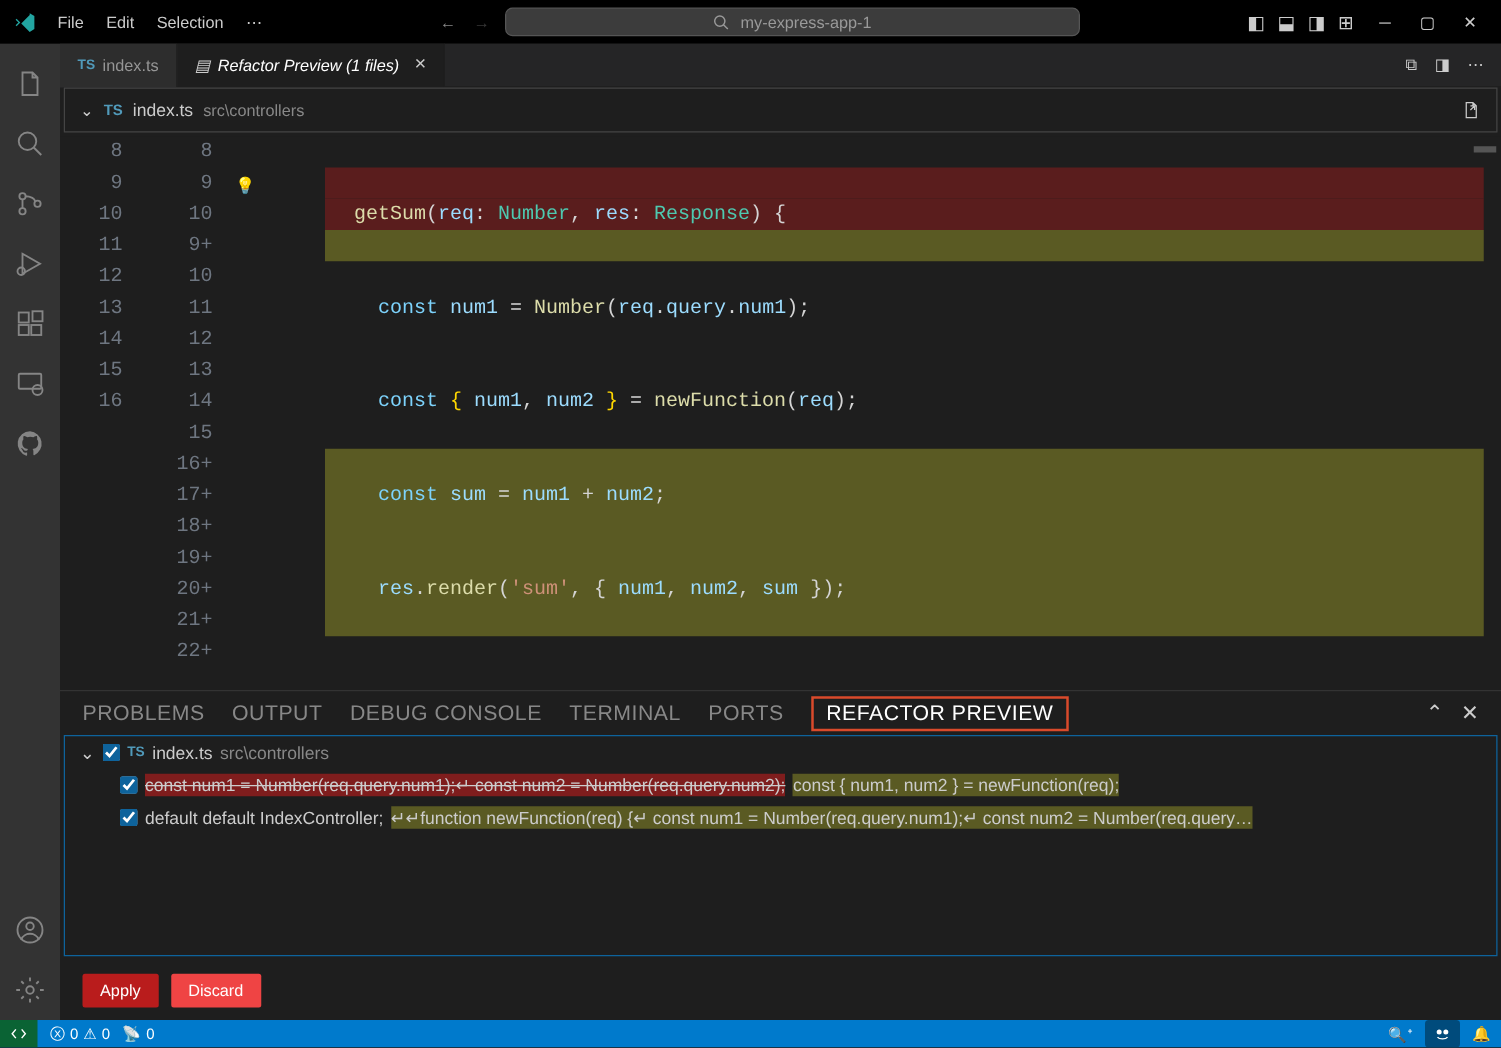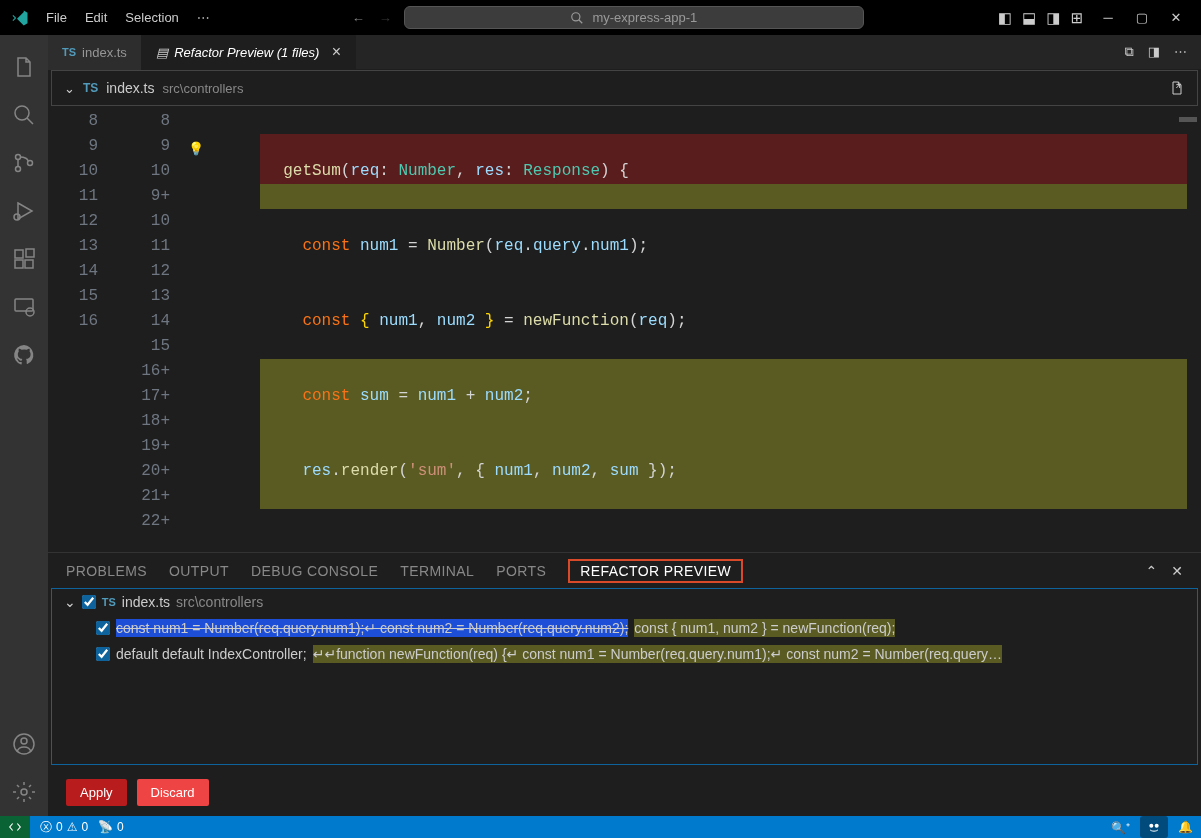--- a/index.html
+++ b/index.html
@@ -84,50 +84,50 @@
 }
 .gutter-left { left: 0; width: 60px; }
 .gutter-right { left: 60px; width: 72px; }
 .code-col { position: absolute; left: 212px; right: 14px; top: 0; white-space: pre; }
 .code-line { height: 25px; padding-left: 4px; }
 .line-bg { position: absolute; left: 212px; right: 14px; height: 25px; }
 .bg-red { background: #5a1d1d; }
 .bg-green { background: #5a5a23; }
 .bulb { position: absolute; left: 140px; color: #ddd; font-size: 13px; }
 
-.tk-kw { color: #f97316; }
+.tk-kw { color: #7dd3fc; }
 .tk-id { color: #9cdcfe; }
 .tk-fn { color: #dcdcaa; }
 .tk-cls { color: #4ec9b0; }
 .tk-pn { color: #d4d4d4; }
 .tk-str { color: #ce9178; }
 .tk-br { color: #ffd700; }
 
 .minimap-slice { position: absolute; right: 4px; top: 8px; width: 18px; height: 5px; background: #555; }
 
 .panel-area {
   height: 264px; background: #1e1e1e; border-top: 1px solid #333;
   display: flex; flex-direction: column;
 }
 .panel-tabs {
   height: 35px; display: flex; align-items: center; gap: 22px;
-  padding: 0 18px; font-size: 14px; color: #888;
+  padding: 0 18px; font-size: 17px; color: #888;
 }
 .panel-tab { cursor: pointer; letter-spacing: 0.4px; }
 .panel-tab.active { color: #fff; border: 2px solid #d94a2b; padding: 2px 10px; }
 .panel-actions { margin-left: auto; display: flex; gap: 14px; color: #ccc; }
 
 .panel-content { flex: 1; border: 1px solid #0e639c; margin: 0 3px 3px 3px; overflow: hidden; }
 .preview-row {
   display: flex; align-items: center; height: 26px; padding-left: 12px;
   font-size: 14px; gap: 6px;
 }
 .check { width: 14px; height: 14px; accent-color: #0e639c; }
 .strike { text-decoration: line-through; color: #ccc; }
-.diff-red { background: #1d4ed8; padding: 1px 0; }
+.diff-red { background: #7f1d1d; padding: 1px 0; }
 .diff-green { background: #5a5a23; padding: 1px 0; }
 
 .panel-footer {
   height: 48px; display: flex; align-items: center; gap: 10px; padding: 0 18px;
 }
 .btn {
   padding: 6px 14px; border-radius: 2px; font-size: 13px; cursor: pointer;
   border: none; color: #fff;
 }
 .btn.primary { background: #b91c1c; }

